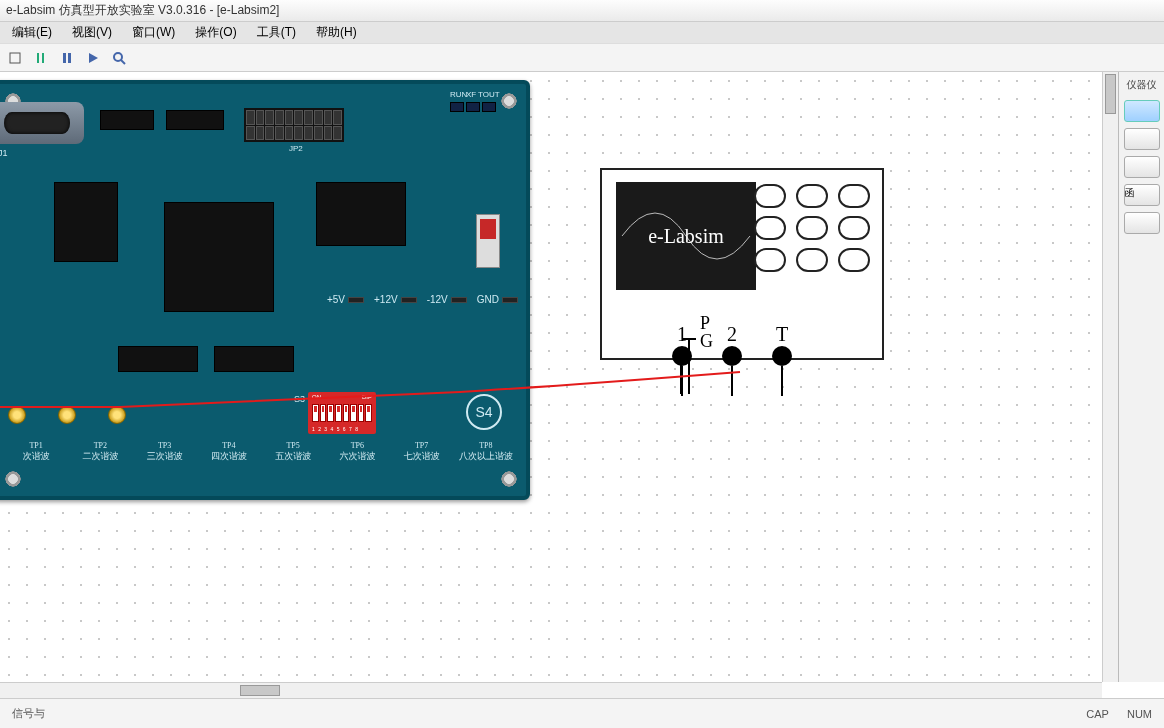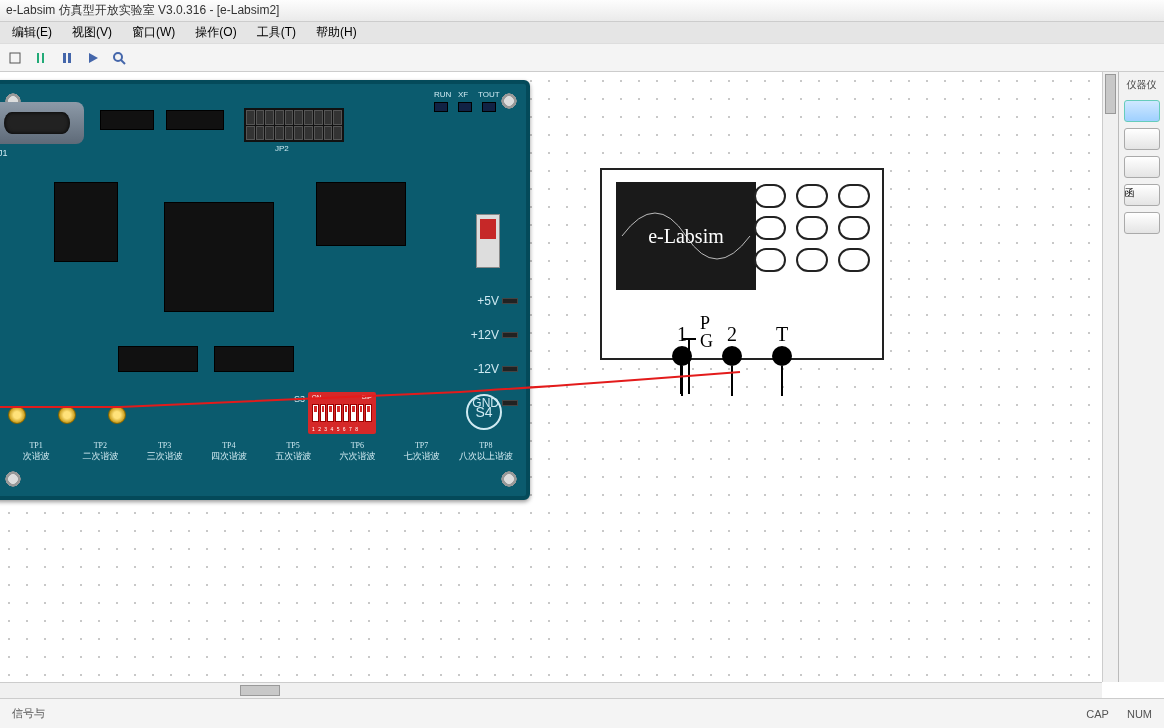--- a/index.html
+++ b/index.html
@@ -58,25 +58,25 @@
 .slideswitch { position: absolute; top: 130px; right: 26px; width: 24px; height: 54px; background: #ddd; border: 1px solid #888; }
 .slideswitch::after { content:""; position: absolute; left: 3px; right: 3px; top: 4px; height: 20px; background: #c62828; }
 
 .s4 { position: absolute; top: 310px; right: 24px; width: 36px; height: 36px; border: 2px solid #cfeaf2; border-radius: 50%; display: flex; align-items: center; justify-content: center; color: #cfeaf2; font-size: 14px; }
 
 .testpoint { position: absolute; width: 18px; height: 18px; background: radial-gradient(#ffe27a 30%, #c89b1a 70%); border-radius: 50%; border: 1px solid #856500; }
 .tplabel-row { position: absolute; top: 356px; left: 0; right: 0; display: flex; padding: 0 8px; }
 .tplabel { flex: 1; text-align: center; color: #d7eef5; font-size: 9px; line-height: 11px; }
 .tplabel .tpnum { color: #cfeaf2; font-size: 8px; font-family: Liberation Serif, serif; }
 
-.leds { position: absolute; top: 18px; right: 30px; display: flex; gap: 10px; text-decoration: underline; }
+.leds { position: absolute; top: 18px; right: 30px; display: flex; gap: 2px; text-decoration: underline; }
 .leds .led { width: 14px; height: 10px; background: #124; border: 1px solid #000; }
 .leds .ledlab { position: absolute; top: -12px; font-size: 8px; color: #cfeaf2; }
 
-.sidepins { position: absolute; right: 8px; top: 210px; display: flex; flex-direction: column; gap: 20px; font-size: 12px; color: #cfeaf2; align-items: flex-end; }
+.sidepins { position: absolute; right: 8px; top: 210px; display: flex; gap: 10px; font-size: 10px; color: #cfeaf2; align-items: flex-end; }
 .sidepins div { display: flex; align-items: center; gap: 3px; }
 .sidepins i { width: 16px; height: 6px; background: #222; border: 1px solid #444; display: inline-block; }
 
 
 .scope { position: absolute; top: 96px; left: 600px; width: 284px; height: 192px; background: #fff; border: 2px solid #222; }
 .scope .screen { position: absolute; top: 12px; left: 14px; width: 140px; height: 108px; background: #1a1a1a; display: flex; align-items: center; justify-content: center; color: #fff; font-family: "Times New Roman", serif; font-size: 20px; }
 .scope .knobs { position: absolute; top: 14px; right: 12px; display: grid; grid-template-columns: repeat(3, 32px); grid-template-rows: repeat(3, 24px); gap: 8px 10px; }
 .scope .knobs i { border: 2px solid #222; border-radius: 12px; }
 .scope .ports { position: absolute; bottom: -38px; left: 70px; display: flex; gap: 30px; align-items: flex-start; }
 .scope .port { display: flex; flex-direction: column; align-items: center; font-family: "Times New Roman", serif; font-size: 20px; }
@@ -182,21 +182,21 @@
         <i></i>
         <i></i>
         <i></i>
         <i></i>
         <i></i>
         <i></i>
         <i></i>
         <i></i>
         <i></i>
     </div>
-    <div style="position:absolute;top:60px;left:279px;color:#cfeaf2;font-size:8px;">JP2</div>
+    <div style="position:absolute;top:60px;left:293px;color:#cfeaf2;font-size:8px;">JP2</div>
 
     <div class="chip big"></div>
     <div class="chip mid"></div>
     <div class="chip sm1"></div>
     <div class="chip sm2"></div>
     <div class="chip sm3"></div>
     <div class="chip sm4"></div>
     <div class="chip sm5"></div>
 
     <div class="slideswitch"></div>

